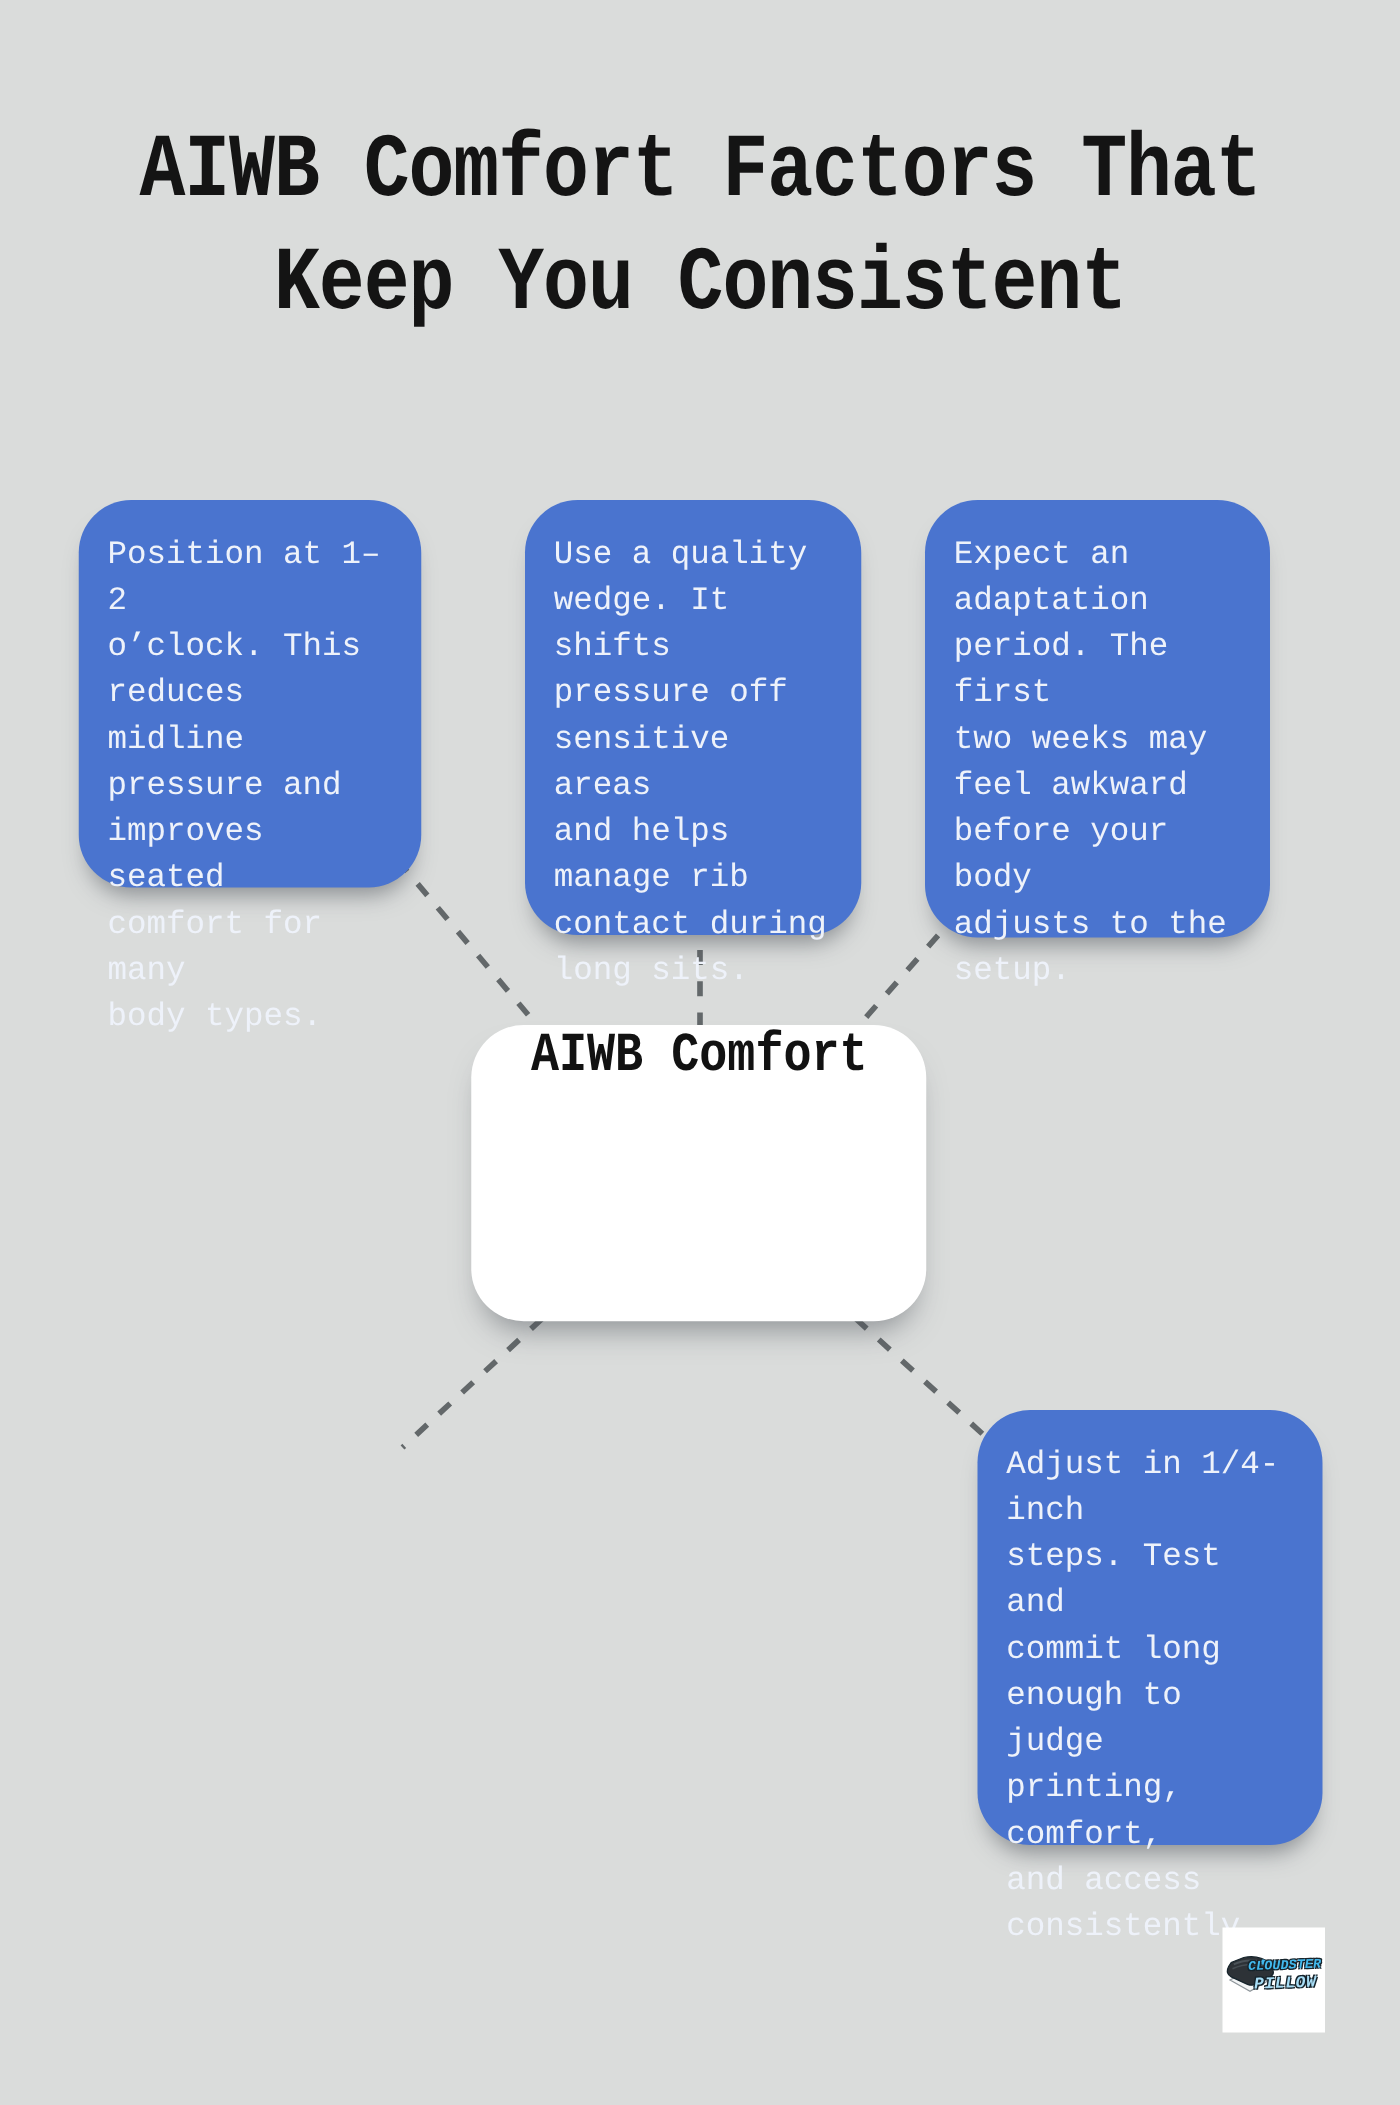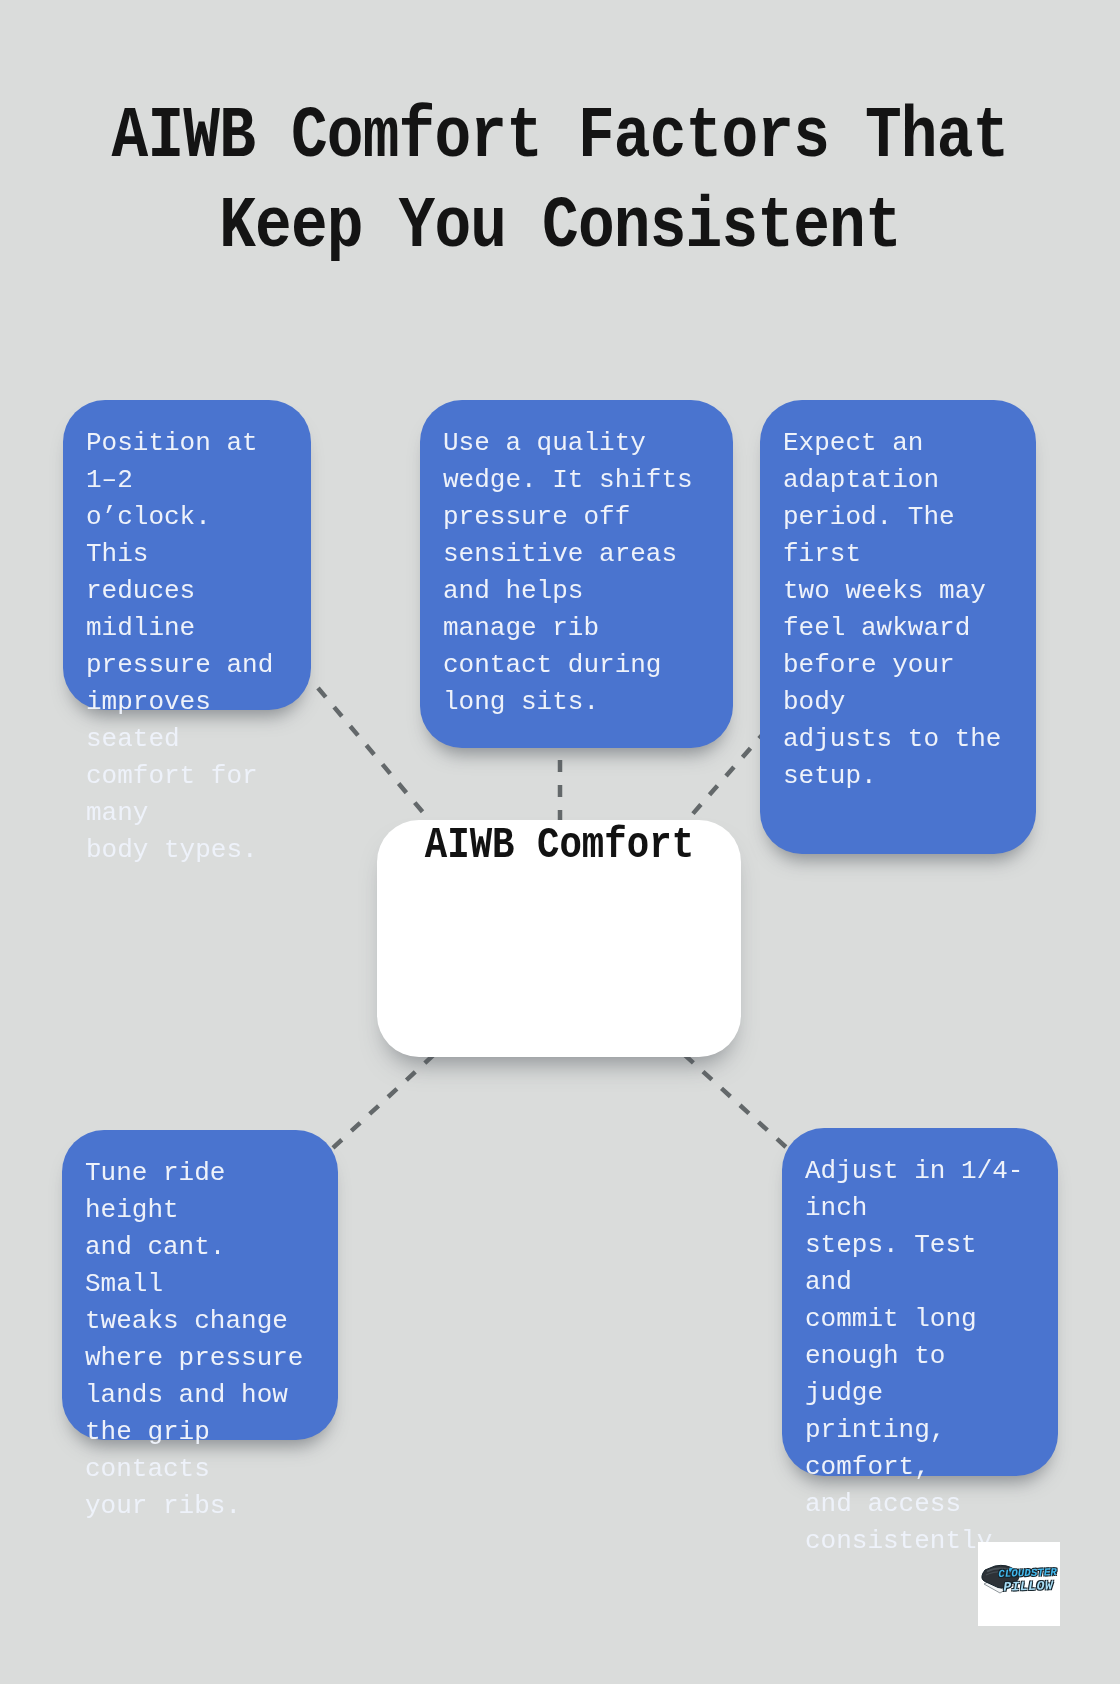--- a/index.html
+++ b/index.html
@@ -50,23 +50,23 @@
     border-radius:42px;
     padding:25px 23px;
     box-shadow:0 14px 18px -8px rgba(75,80,88,0.55);
   }
   .node p{
     font-size:26px;
     line-height:37px;
     color:var(--node-text);
     white-space:pre-line;
   }
-  .node-0{left:63px;top:400px;width:248px;height:310px;}
-  .node-1{left:420px;top:400px;width:313px;height:348px;}
-  .node-2{left:760px;top:400px;width:276px;height:454px;}
+  .node-0{left:63px;top:400px;width:274px;height:310px;}
+  .node-1{left:420px;top:400px;width:269px;height:348px;}
+  .node-2{left:740px;top:400px;width:276px;height:350px;}
   .node-3{left:62px;top:1130px;width:276px;height:310px;}
   .node-4{left:782px;top:1128px;width:276px;height:348px;}
   .center-node{
     position:absolute;z-index:3;
     left:377px;top:820px;width:364px;height:237px;
     background:var(--center-bg);
     border-radius:42px;
     box-shadow:0 16px 24px -10px rgba(75,80,88,0.55);
     display:flex;align-items:flex-start;justify-content:center;
   }
@@ -149,29 +149,20 @@
 feel awkward
 before your body
 adjusts to the
 setup.</p>
   </div>
 
   <div class="center-node">
     <span>AIWB Comfort</span>
   </div>
 
-  <div class="node node-3">
-    <p>Tune ride height
-and cant. Small
-tweaks change
-where pressure
-lands and how
-the grip contacts
-your ribs.</p>
-  </div>
 
   <div class="node node-4">
     <p>Adjust in 1/4-inch
 steps. Test and
 commit long
 enough to judge
 printing, comfort,
 and access
 consistently.</p>
   </div>

